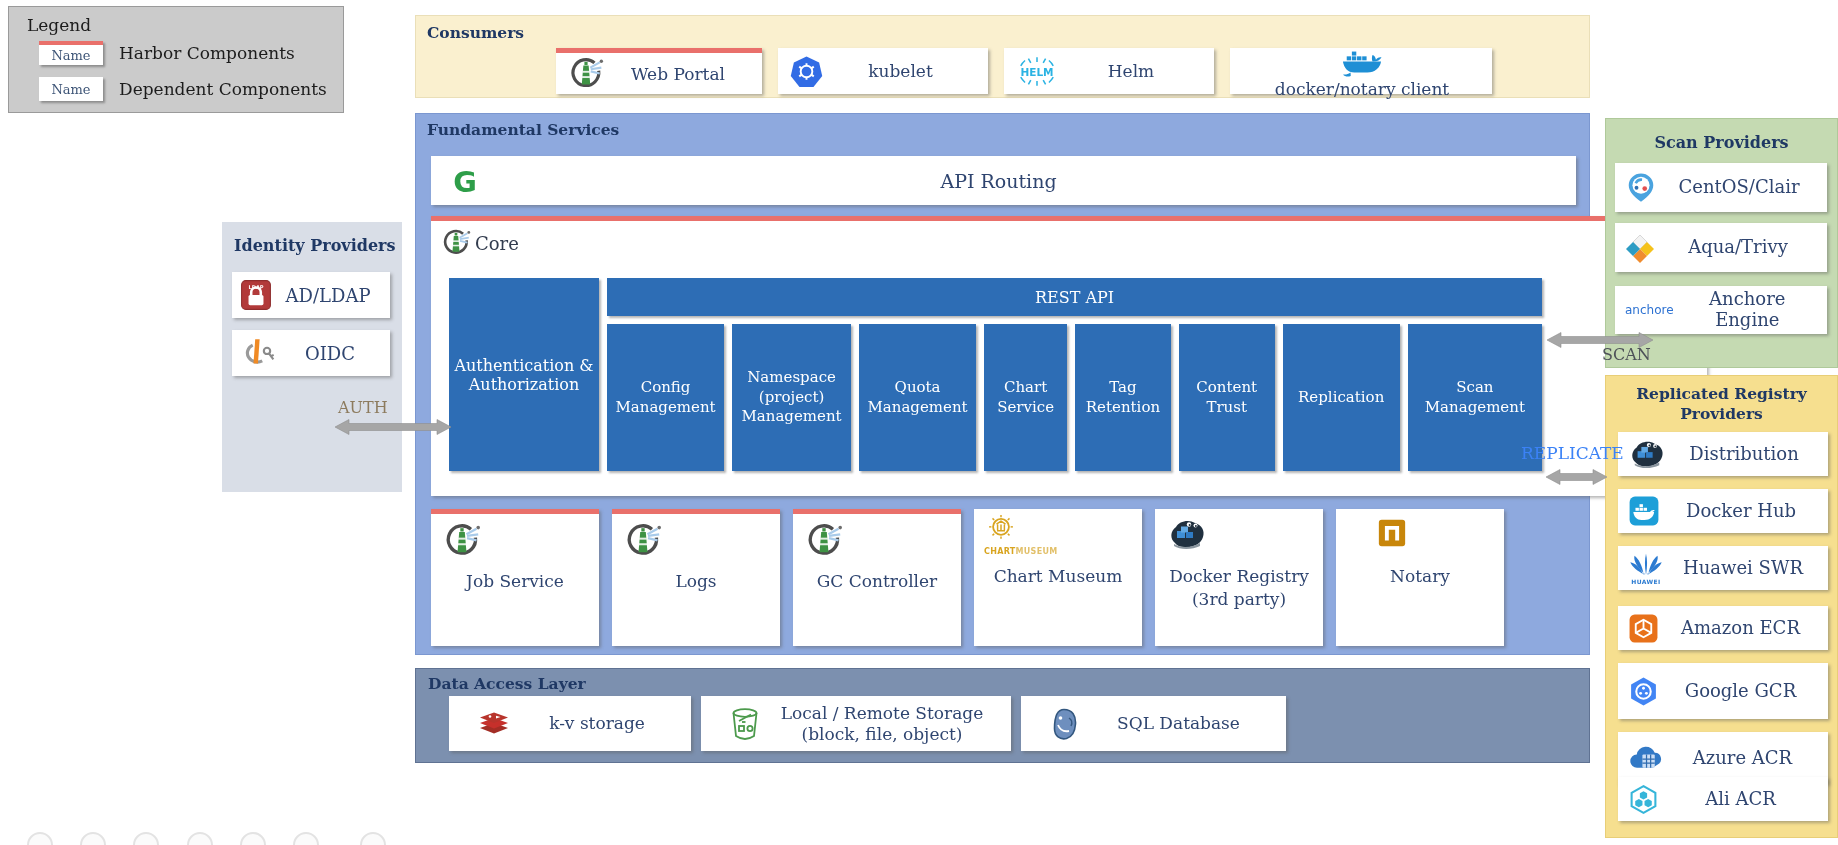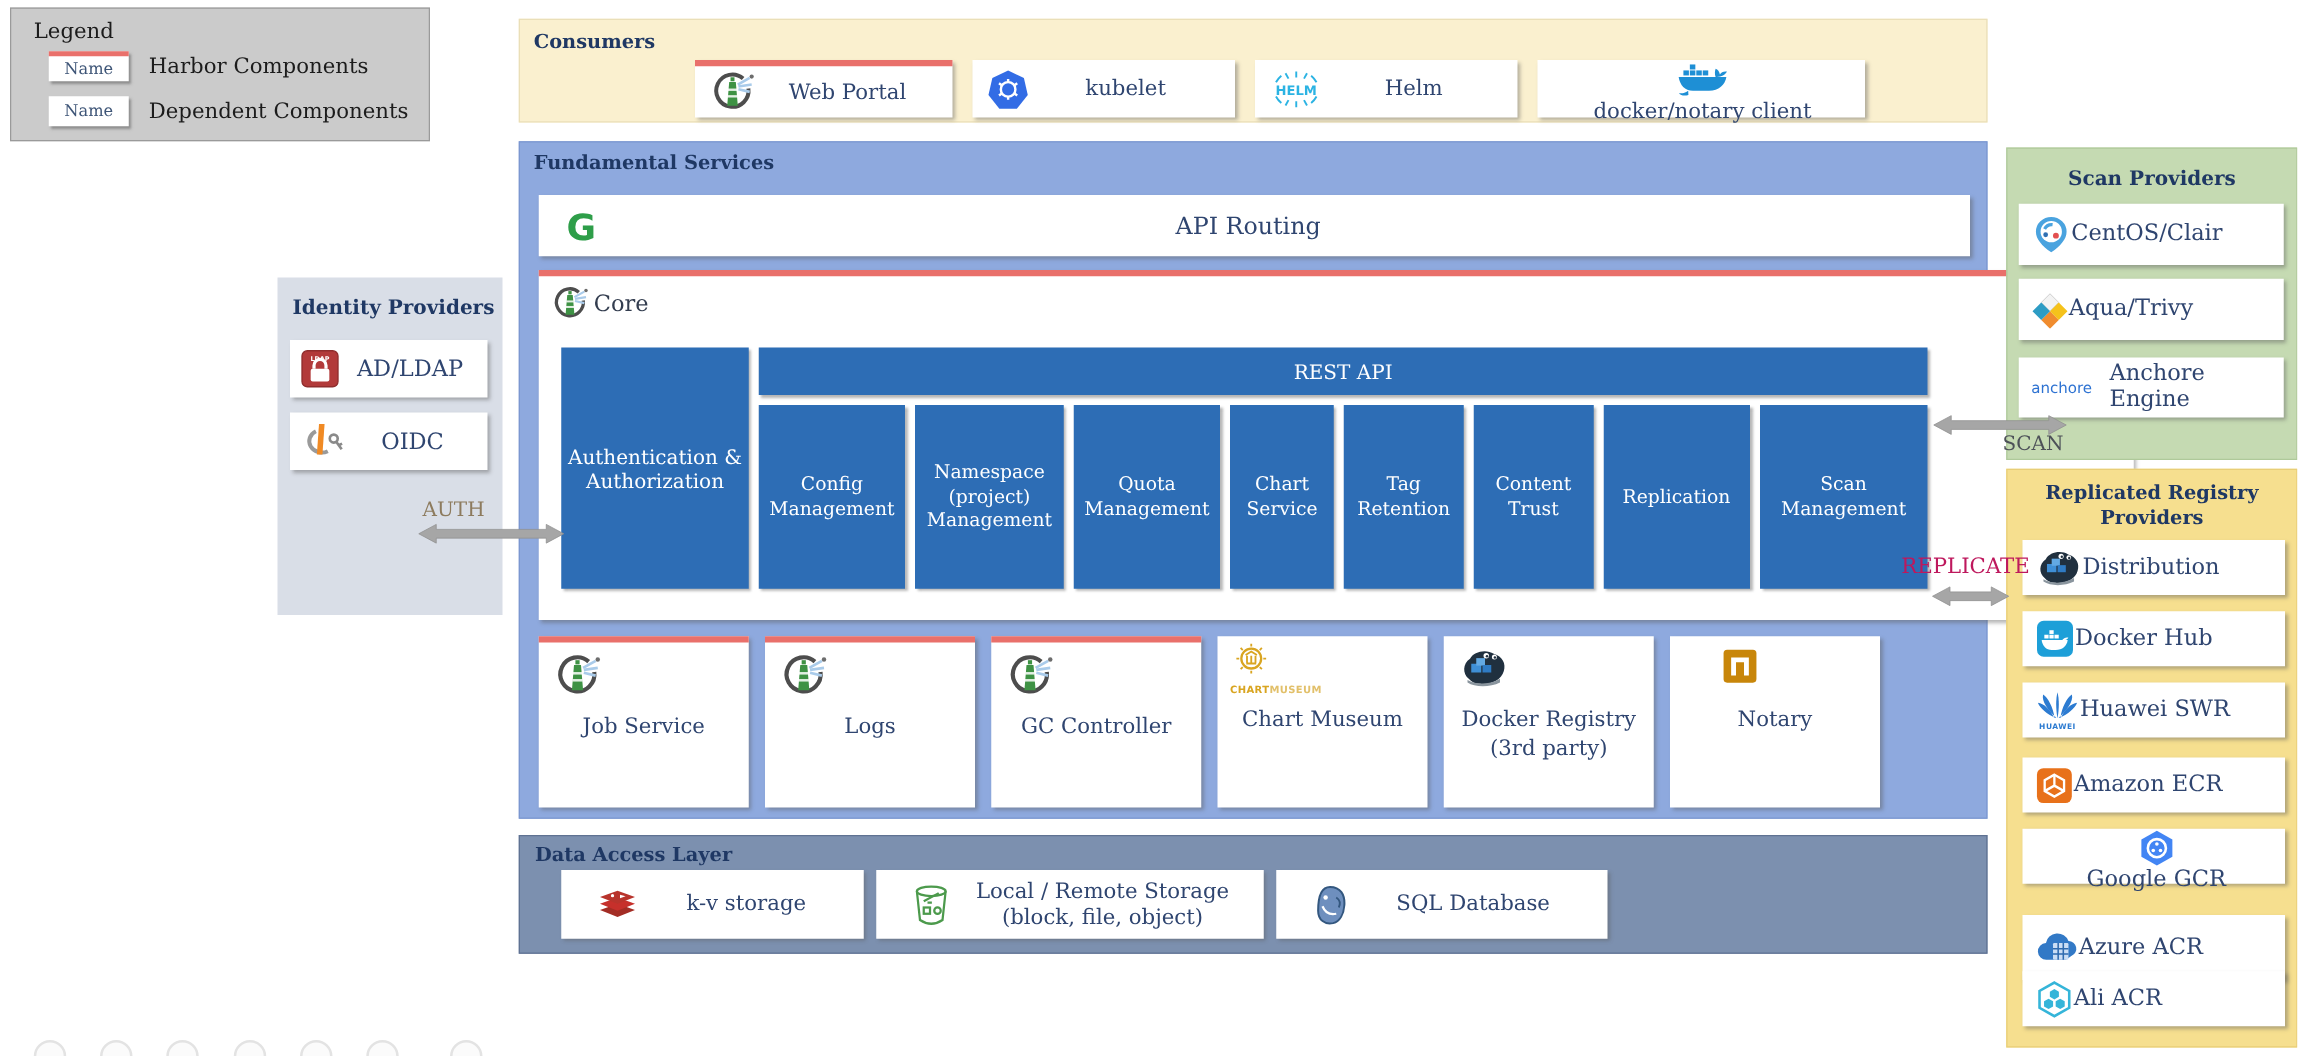--- a/index.html
+++ b/index.html
@@ -59,36 +59,36 @@
   
   .identity{left:222px;top:222px;width:180px;height:270px;background:#D9DEE7;}
   .identity .ptitle{position:absolute;left:12px;top:14px;font-size:16px;}
   .ibox{position:absolute;left:10px;width:158px;height:46px;display:flex;align-items:center;padding:0 6px 0 8px;}
   .ibox .ilabel{flex:1;text-align:center;font-size:18px;}
 
   
   .scan-panel{left:1605px;top:118px;width:233px;height:250px;background:#C5DAB2;border:1px solid #AFC99A;}
   .scan-panel .ptitle{position:absolute;width:100%;text-align:center;top:14px;font-size:16px;}
   .vbox{position:absolute;left:9px;width:212px;display:flex;align-items:center;padding:0 6px 0 10px;}
-  .vbox .vlabel{flex:1;font-size:18px;line-height:1.15;}
+  .vbox .vlabel{flex:1;text-align:center;font-size:18px;line-height:1.15;}
 
   
   .repl-panel{left:1605px;top:375px;width:233px;height:463px;background:#F6DF8F;border:1px solid #E8CE77;}
   .repl-panel .ptitle{position:absolute;width:100%;text-align:center;top:8px;font-size:15.5px;line-height:1.3;}
   .repl-panel .vbox{left:12px;width:210px;height:44px;}
 
   .anchore-word{font-family:"DejaVu Sans",sans-serif;font-size:12px;color:#2D72D2;}
   .huawei-stack{text-align:center;line-height:1;}
   .huawei-word{font-family:"DejaVu Sans",sans-serif;font-size:6px;font-weight:bold;color:#2C7BD1;letter-spacing:.4px;}
 
   
   .arrow-label{position:absolute;font-size:16px;}
   .auth-label{left:338px;top:398px;color:#8d7b5e;}
   .scan-label{left:1602px;top:345px;color:#4d5158;}
-  .replicate-label{left:1521px;top:443px;color:#be185d;font-size:17px;}
+  .replicate-label{left:1521px;top:443px;color:#3b82f6;font-size:17px;}
   .arrows-svg{position:absolute;left:0;top:0;pointer-events:none;}
 
   .edge-circle{position:absolute;top:832px;width:22px;height:22px;border-radius:50%;
                border:2px solid #e3e3e3;background:#fbfbfb;}
   .icn{flex:0 0 auto;display:inline-flex;}
 </style>
 </head>
 <body>
 
 <svg width="0" height="0" style="position:absolute" aria-hidden="true">
@@ -531,21 +531,21 @@
       <span class="vlabel">Huawei SWR</span>
     </div>
     <div class="wbox vbox" style="top:230px;height:44px;">
       <span class="icn">
           <svg width="31" height="31">
             <use href="#i-ecr"></use>
           </svg>
         </span>
       <span class="vlabel">Amazon ECR</span>
     </div>
-    <div class="wbox vbox" style="top:287px;height:44px;flex-direction:column;">
+    <div class="wbox vbox" style="top:287px;height:56px;">
       <span class="icn">
           <svg width="31" height="31">
             <use href="#i-gcr"></use>
           </svg>
         </span>
       <span class="vlabel">Google GCR</span>
     </div>
     <div class="wbox vbox" style="top:356px;height:52px;">
       <span class="icn">
           <svg width="35" height="29">

